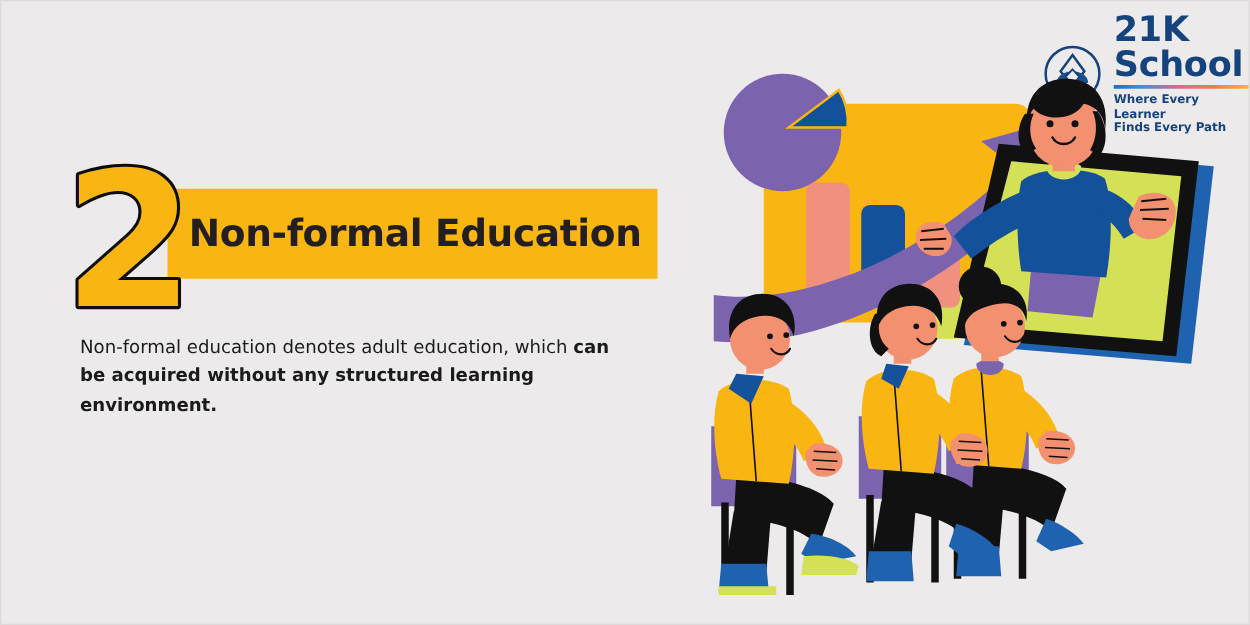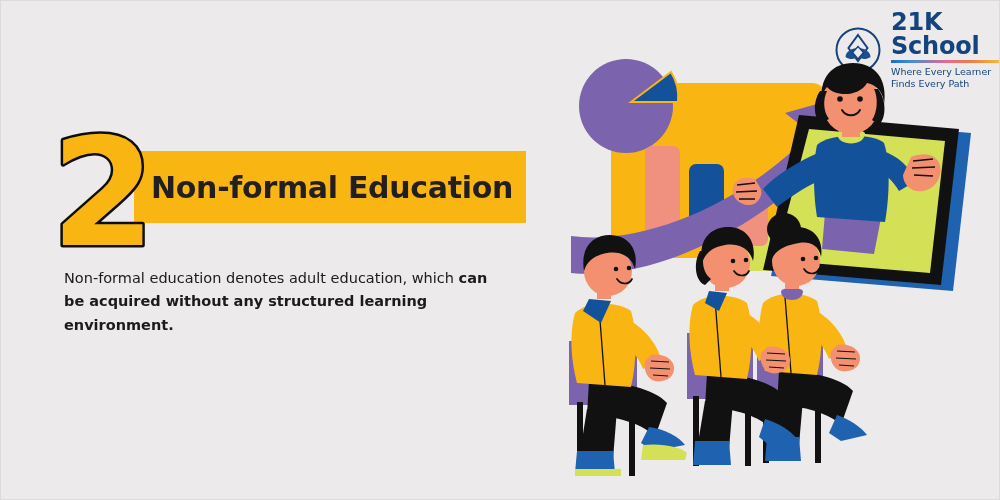--- a/index.html
+++ b/index.html
@@ -19,29 +19,29 @@
   }
 
   
   .logo{
     position:absolute; top:9px; left:833px;
     display:flex; align-items:center; gap:9px;
   }
   .logo-mark{width:48px;height:48px;display:block;}
   .logo-text{display:flex;flex-direction:column;line-height:1;}
   .logo-title{
-    font-size:24px;font-weight:bold;color:#15437E;
+    font-size:28px;font-weight:bold;color:#15437E;
     letter-spacing:-0.2px;font-family:"DejaVu Sans",sans-serif;
   }
   .logo-rule{
     height:3px;width:100%;margin-top:2px;margin-bottom:3px;
     background:linear-gradient(90deg,#1A6FC4 0%,#3E8FD6 18%,#E8698A 52%,#F07B4E 74%,#F5B932 100%);
   }
   .logo-sub{
-    font-size:9.5px;font-weight:normal;color:#15437E;
+    font-size:9.5px;font-weight:bold;color:#15437E;
     line-height:1.22;font-family:"DejaVu Sans",sans-serif;
   }
 
   
   .banner{
     position:absolute;left:133px;top:150px;
     width:392px;height:72px;
     background:#F9B613;
   }
   .banner-title{

